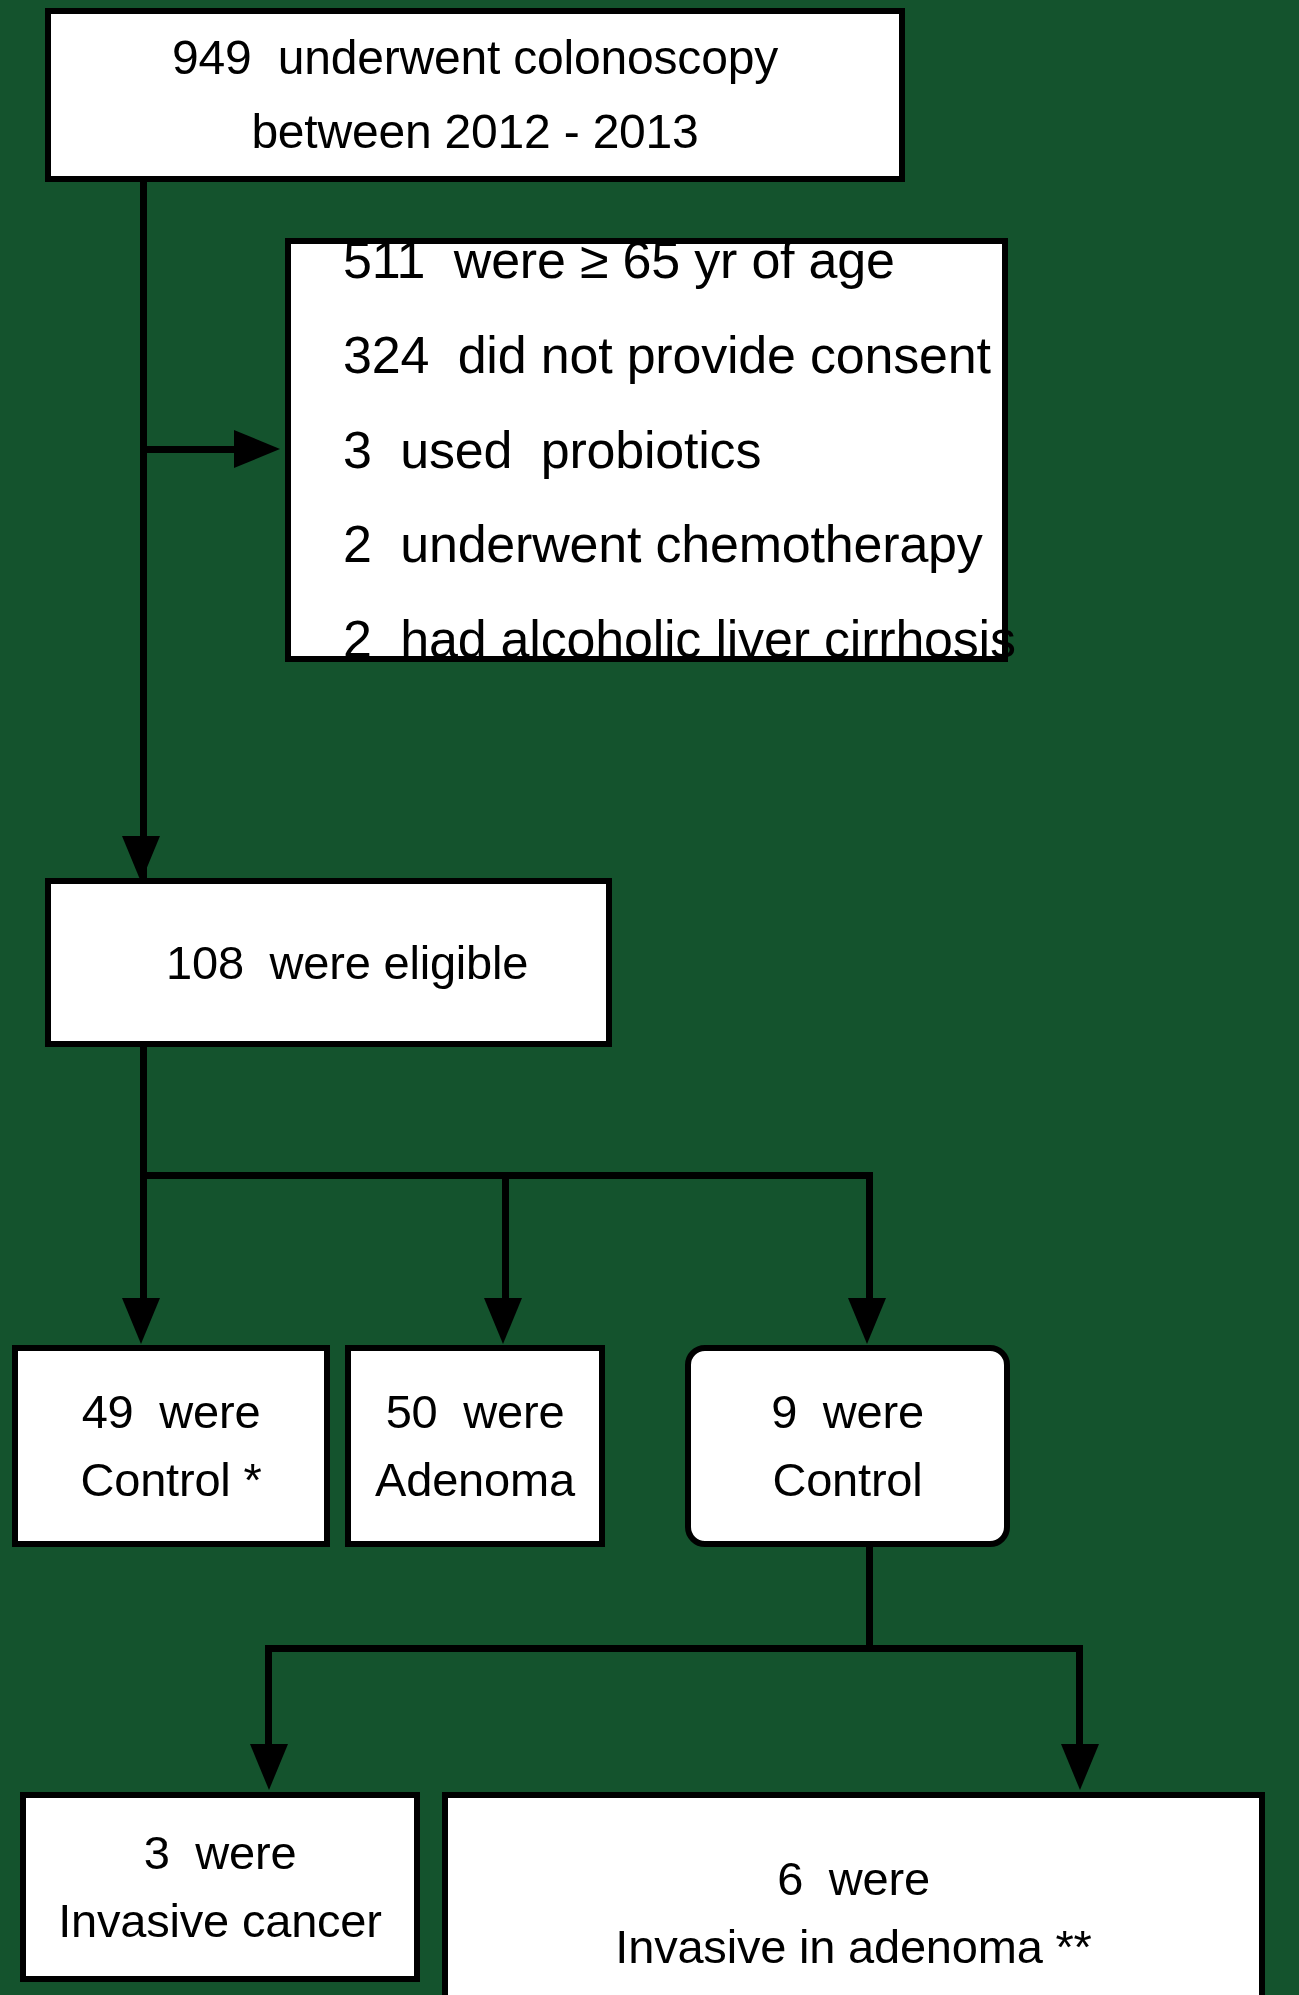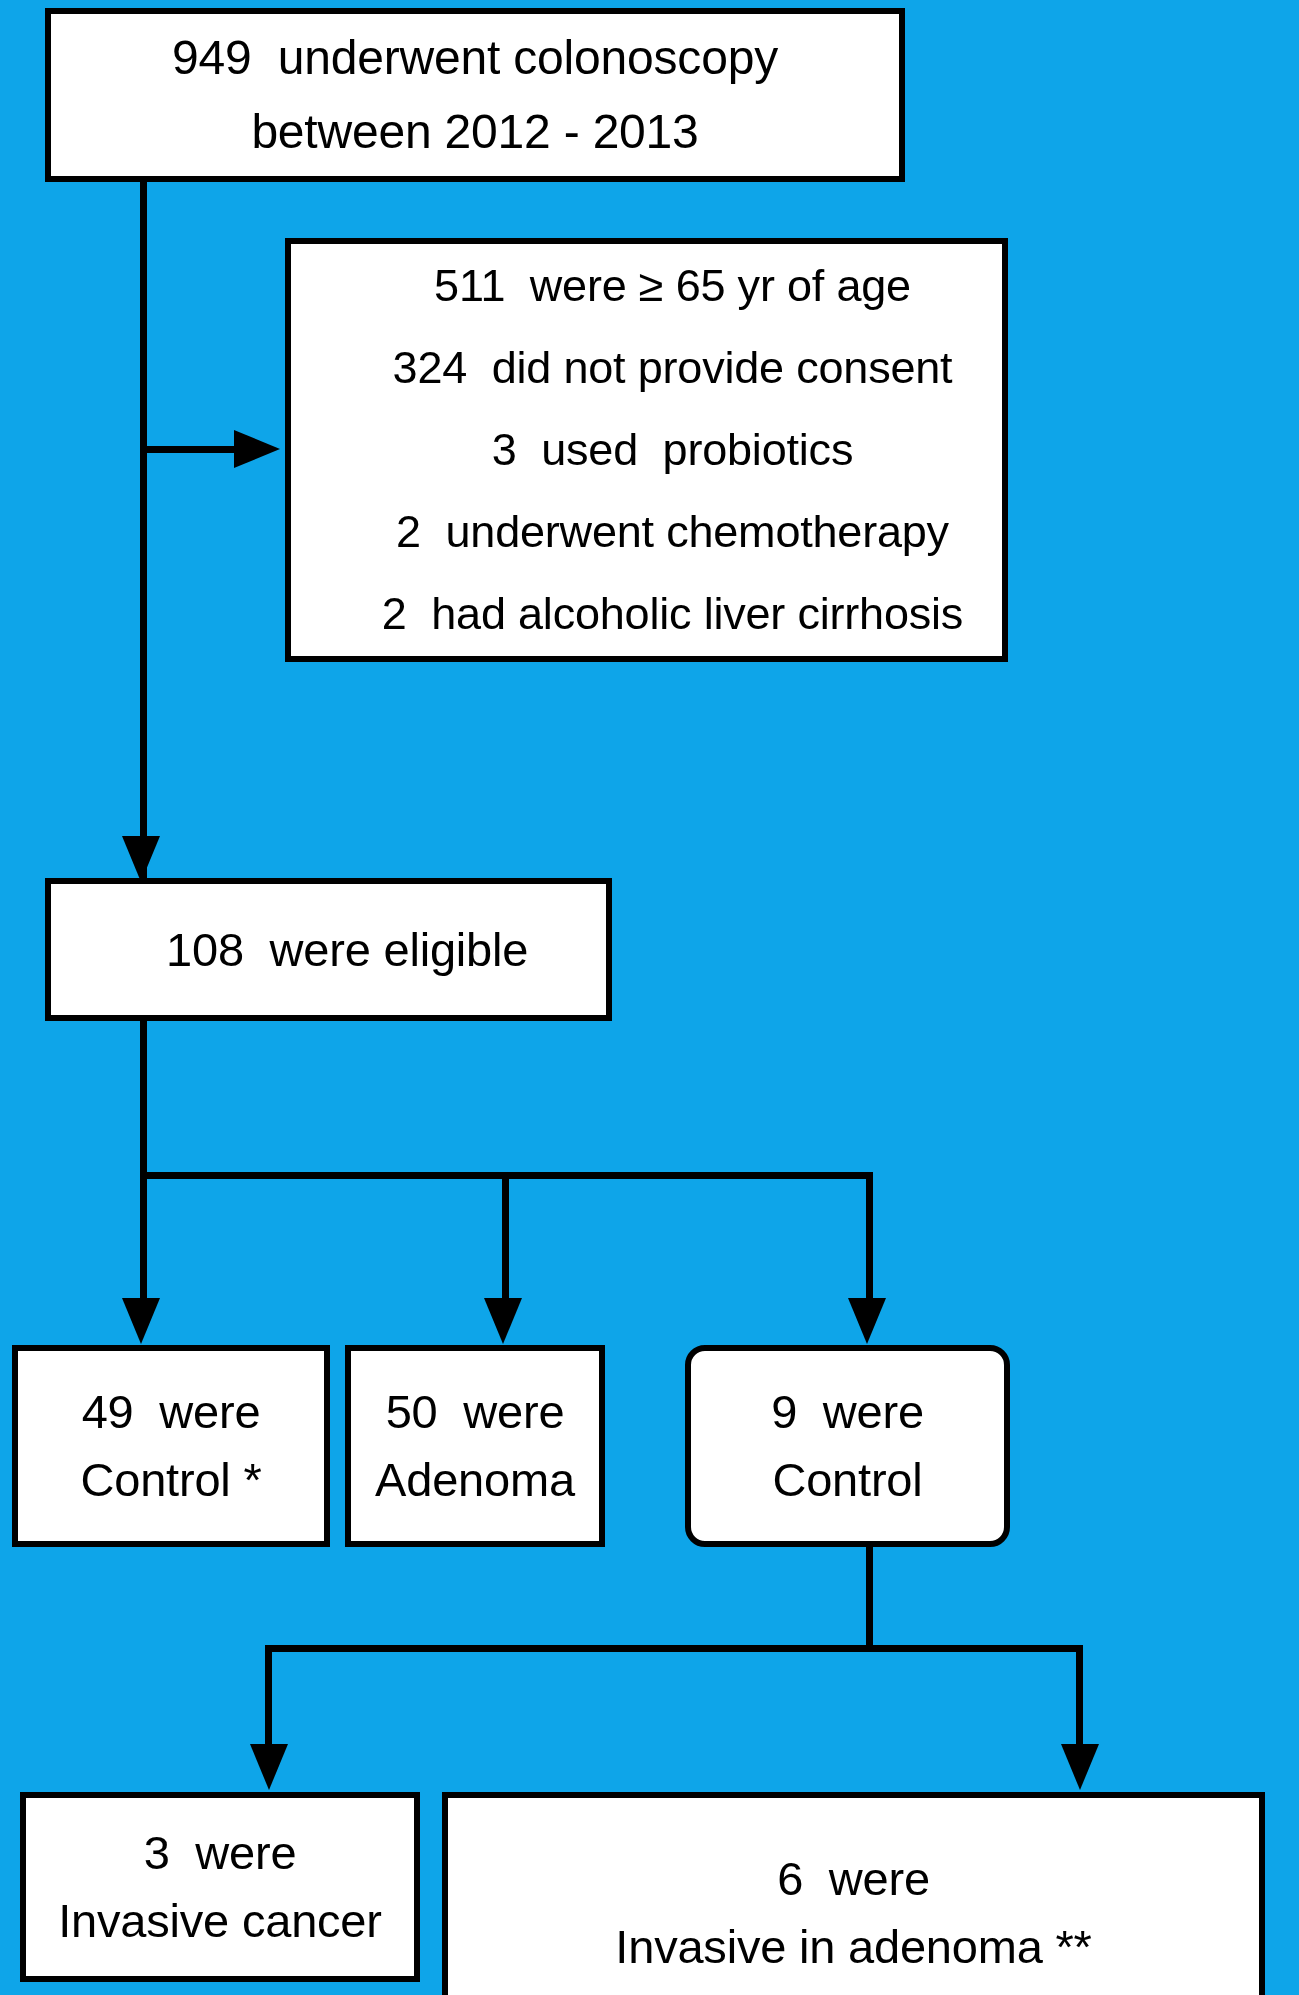--- a/index.html
+++ b/index.html
@@ -9,21 +9,21 @@
     background: #ffffff;
   }
   body {
     font-family: "Liberation Sans", sans-serif;
     color: #000000;
   }
   #canvas {
     position: relative;
     width: 1299px;
     height: 1995px;
-    background: #0ea5e9;
+    background: #14532d;
     overflow: hidden;
   }
   .fbox {
     position: absolute;
     box-sizing: border-box;
     border: 6px solid #000000;
     background: #ffffff;
     display: flex;
     flex-direction: column;
     justify-content: center;
@@ -44,24 +44,24 @@
   #box-enrolled {
     left: 45px;  top: 8px;   width: 860px;  height: 174px;
     padding: 0 10px;
   }
   #box-enrolled .line { font-size: 48px; line-height: 1.55; }
 
   #box-excluded {
     left: 285px; top: 238px; width: 723px; height: 424px;
     padding: 0 0 0 52px;
   }
-  #box-excluded .line { font-size: 45px; line-height: 1.82; text-align: center; }
+  #box-excluded .line { font-size: 52px; line-height: 1.82; }
 
   #box-eligible {
-    left: 45px;  top: 878px; width: 567px; height: 143px;
+    left: 45px;  top: 878px; width: 567px; height: 169px;
     padding: 0 0 0 115px;
     justify-content: center;
   }
   #box-eligible .line { font-size: 47px; }
 
   #box-control  { left: 12px;  top: 1345px; width: 318px; height: 202px; padding: 0 8px; }
   #box-adenoma  { left: 345px; top: 1345px; width: 260px; height: 202px; padding: 0 8px; }
   #box-cancer   { left: 685px; top: 1345px; width: 325px; height: 202px; padding: 0 8px; border-radius: 20px; }
   #box-control .line, #box-adenoma .line, #box-cancer .line {
     font-size: 47px; line-height: 1.45;

